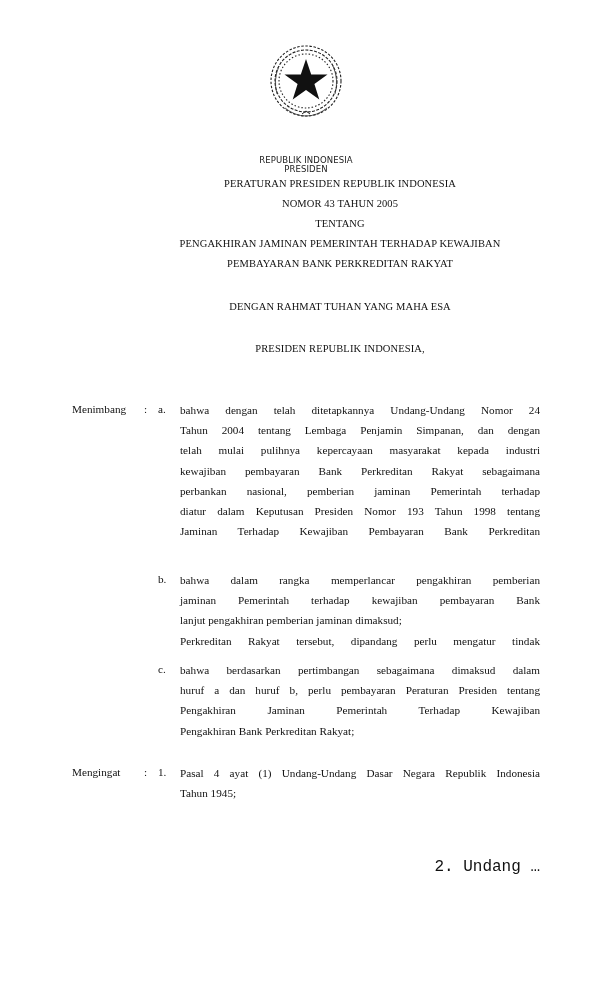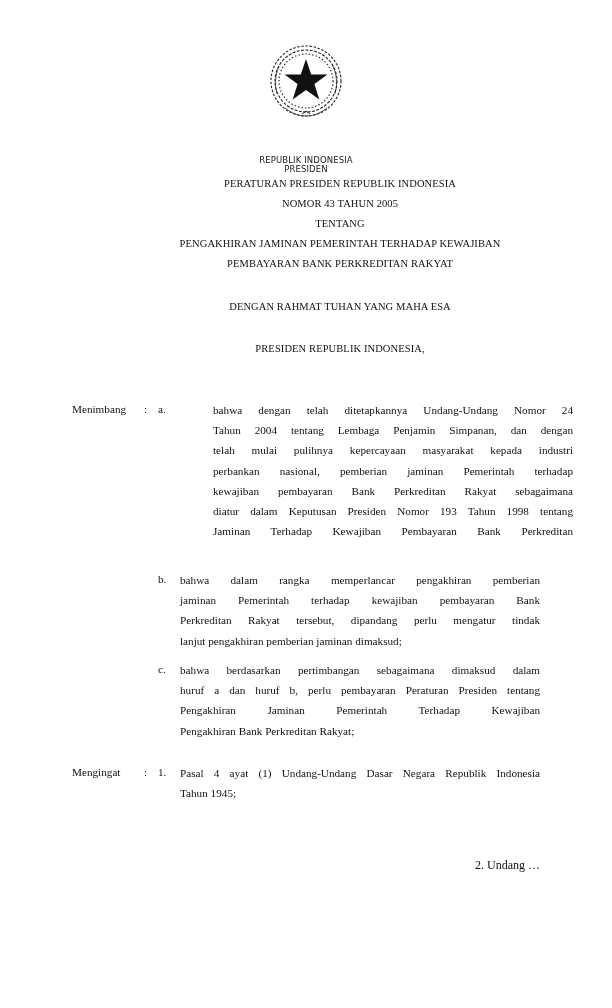--- a/index.html
+++ b/index.html
@@ -13,22 +13,22 @@
   .cap2 { top: 143px; margin-top: 12px; }
   .center-line { position: absolute; left: 0; width: 612px; text-align: center; font-size: 10.5px;
          font-family: "Liberation Serif", "DejaVu Serif", serif; letter-spacing: 0.1px; padding-left: 34px; }
   .row { position: absolute; font-size: 11.2px; font-family: "Liberation Serif", "DejaVu Serif", serif; }
   .label { position: absolute; left: 72px; }
   .colon { position: absolute; left: 144px; }
   .para { position: absolute; left: 180px; width: 360px; text-align: justify; line-height: 20.2px;
           font-size: 11.2px; font-family: "Liberation Serif", "DejaVu Serif", serif; }
   .para span.line { display: block; text-align: justify; text-align-last: justify; }
   .para span.line.last { text-align-last: left; }
-  .footer-next { position: absolute; right: 72px; top: 858px; font-size: 12px;
-          font-family: Liberation Serif, serif; }
+  .footer-next { position: absolute; right: 72px; top: 858px; font-size: 16px;
+          font-family: Liberation Mono, monospace; }
 </style>
 </head>
 <body>
 
 <div class="page">
 
   <svg class="emblem" viewBox="0 0 78 80">
     <g fill="none" stroke="#222" stroke-width="1.1">
       <circle cx="39" cy="39" r="35" stroke-dasharray="2.5 1.6"></circle>
       <circle cx="39" cy="39" r="31" stroke-dasharray="3 1.4"></circle>
@@ -53,36 +53,36 @@
 
   <div class="center-line" style="top:301px">DENGAN RAHMAT TUHAN YANG MAHA ESA</div>
   <div class="center-line" style="top:343px">PRESIDEN REPUBLIK INDONESIA,</div>
 
   <div class="row" style="top:403px; left:0; width:612px;">
     <span class="label">Menimbang</span>
     <span class="colon">:</span>
   </div>
 
   <div class="row" style="top:403px; left:158px;">a.</div>
-  <div class="para" style="top:400px;margin-left:33px;">
+  <div class="para" style="top:400px;">
     <span class="line">bahwa dengan telah ditetapkannya Undang-Undang Nomor 24</span>
     <span class="line">Tahun 2004 tentang Lembaga Penjamin Simpanan, dan dengan</span>
     <span class="line">telah mulai pulihnya kepercayaan masyarakat kepada industri</span>
+    <span class="line">kewajiban pembayaran Bank Perkreditan Rakyat sebagaimana</span>
     <span class="line">perbankan nasional, pemberian jaminan Pemerintah terhadap</span>
-    <span class="line">kewajiban pembayaran Bank Perkreditan Rakyat sebagaimana</span>
     <span class="line">diatur dalam Keputusan Presiden Nomor 193 Tahun 1998 tentang</span>
     <span class="line">Jaminan Terhadap Kewajiban Pembayaran Bank Perkreditan</span>
   </div>
 
   <div class="row" style="top:573px; left:158px;">b.</div>
   <div class="para" style="top:570px;">
     <span class="line">bahwa dalam rangka memperlancar pengakhiran pemberian</span>
     <span class="line">jaminan Pemerintah terhadap kewajiban pembayaran Bank</span>
+    <span class="line last">lanjut pengakhiran pemberian jaminan dimaksud;</span>
     <span class="line">Perkreditan Rakyat tersebut, dipandang perlu mengatur tindak</span>
-    <span class="line last">lanjut pengakhiran pemberian jaminan dimaksud;</span>
   </div>
 
   <div class="row" style="top:663px; left:158px;">c.</div>
   <div class="para" style="top:660px;">
     <span class="line">bahwa berdasarkan pertimbangan sebagaimana dimaksud dalam</span>
     <span class="line">huruf a dan huruf b, perlu pembayaran Peraturan Presiden tentang</span>
     <span class="line">Pengakhiran Jaminan Pemerintah Terhadap Kewajiban</span>
     <span class="line last">Pengakhiran Bank Perkreditan Rakyat;</span>
   </div>
 

